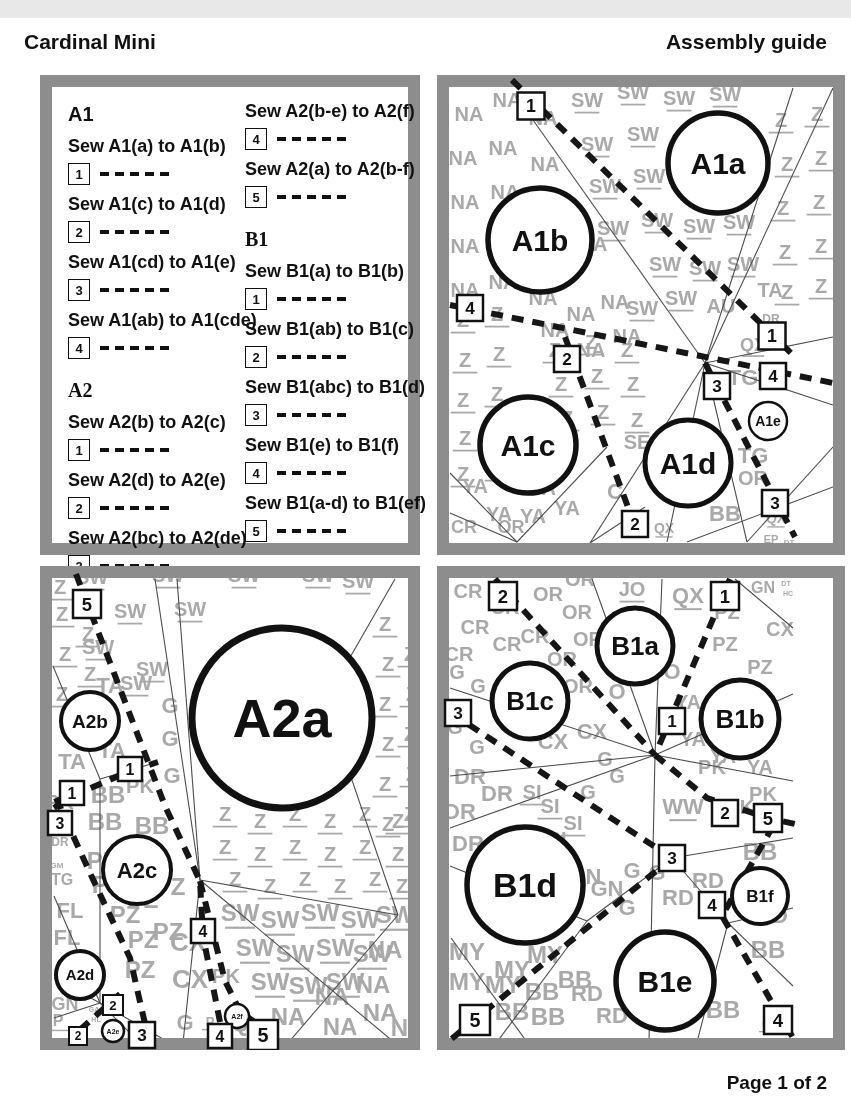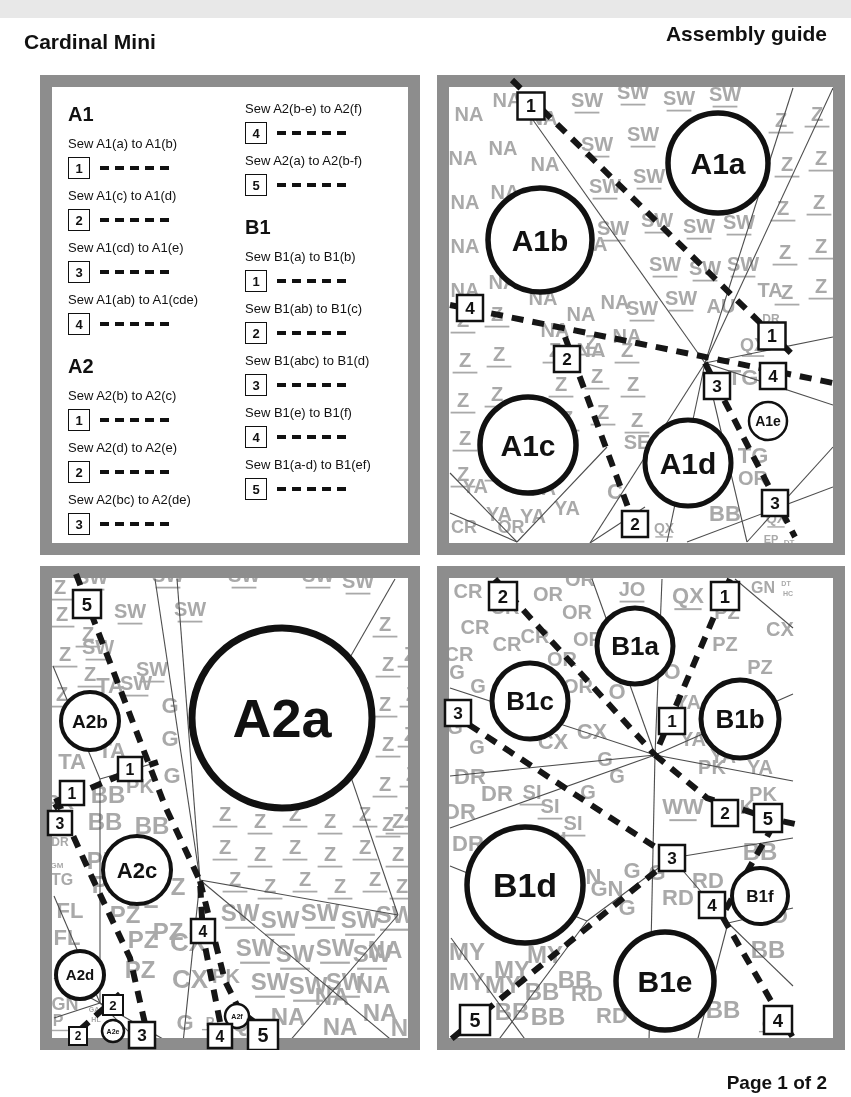--- a/index.html
+++ b/index.html
@@ -1,31 +1,31 @@
 <!DOCTYPE html>
 <html><head>
 <meta charset="utf-8">
 <style>
   html,body{margin:0;padding:0;background:#e8e8e8;}
   .page{position:relative;width:851px;height:1097px;background:#ffffff;
         font-family:"Liberation Sans",sans-serif;color:#111;overflow:hidden;margin:18px auto;}
   .hdr-title{position:absolute;top:12px;left:24px;font-size:21px;font-weight:bold;}
-  .hdr-sub{position:absolute;top:4px;right:24px;font-size:21px;font-weight:bold;}
+  .hdr-sub{position:absolute;top:12px;right:24px;font-size:21px;font-weight:bold;}
   .ftr-left{position:absolute;top:1054px;left:24px;font-size:21px;font-weight:bold;}
   .ftr-right{position:absolute;top:1054px;right:24px;font-size:19px;font-weight:bold;}
   .panel{position:absolute;background:#fff;}
   .dpanel svg{display:block;}
   
   .ins{border:12px solid #8d8d8d;box-sizing:border-box;padding:14px 4px 10px 16px;
        display:flex;gap:18px;}
   .ins-col{flex:1;min-width:0;}
   .ins-heading{font-size:20px;font-weight:bold;margin:2px 0 10px;}
-  .ins-step + .ins-heading{margin-top:20px;}
+  .ins-step + .ins-heading{margin-top:20px;font-family:Liberation Serif, serif;}
   .ins-step{margin-bottom:9px;}
-  .ins-text{font-size:13px;font-weight:normal;margin-bottom:6px;white-space:nowrap;}
+  .ins-text{font-size:18px;font-weight:bold;margin-bottom:6px;white-space:nowrap;}
   .ins-marker{display:flex;align-items:center;gap:10px;margin-bottom:4px;}
   .ins-num{width:20px;height:20px;border:1.7px solid #111;display:flex;align-items:center;
            justify-content:center;font-weight:bold;font-size:13px;flex:0 0 auto;background:#fff;}
   .ins-dash{width:70px;height:4px;flex:0 0 auto;
             background:repeating-linear-gradient(90deg,#111 0 9px,transparent 9px 15px);}
 </style>
 </head>
 <body>
 
 <div class="page">

